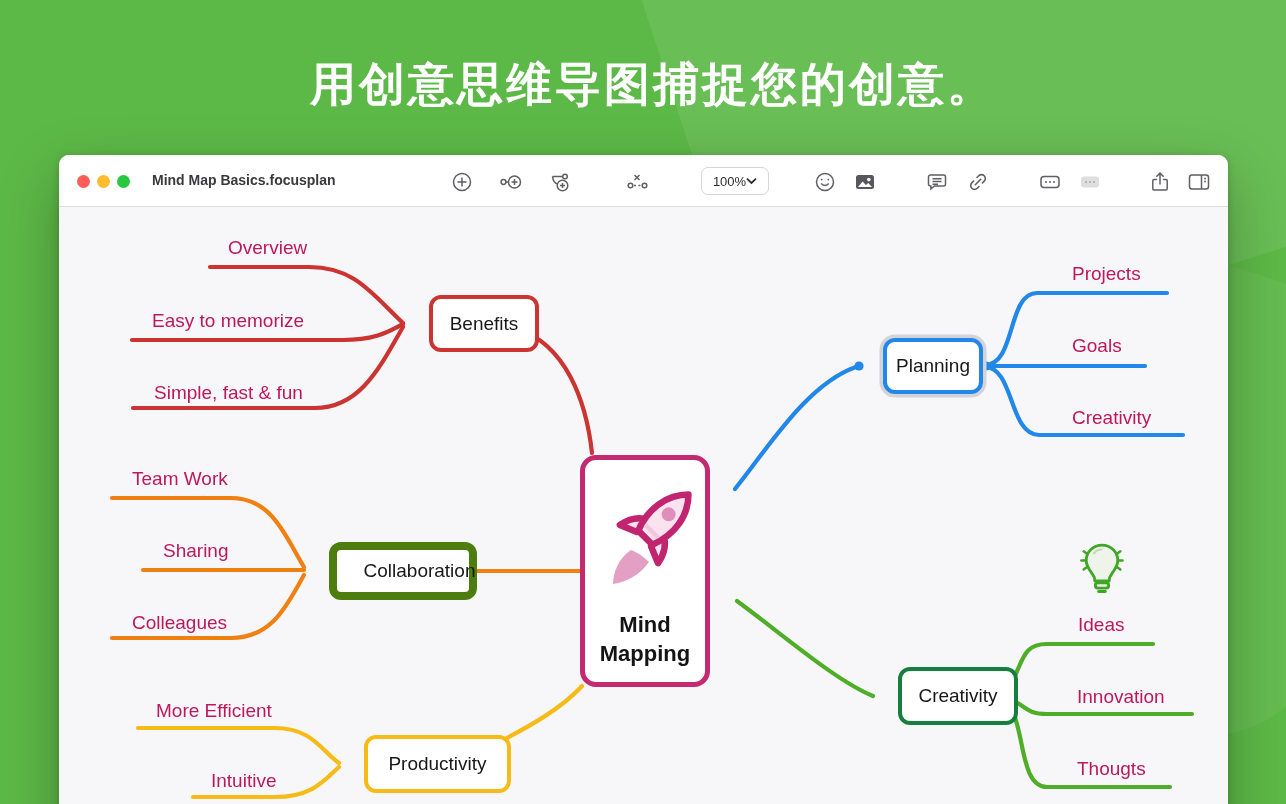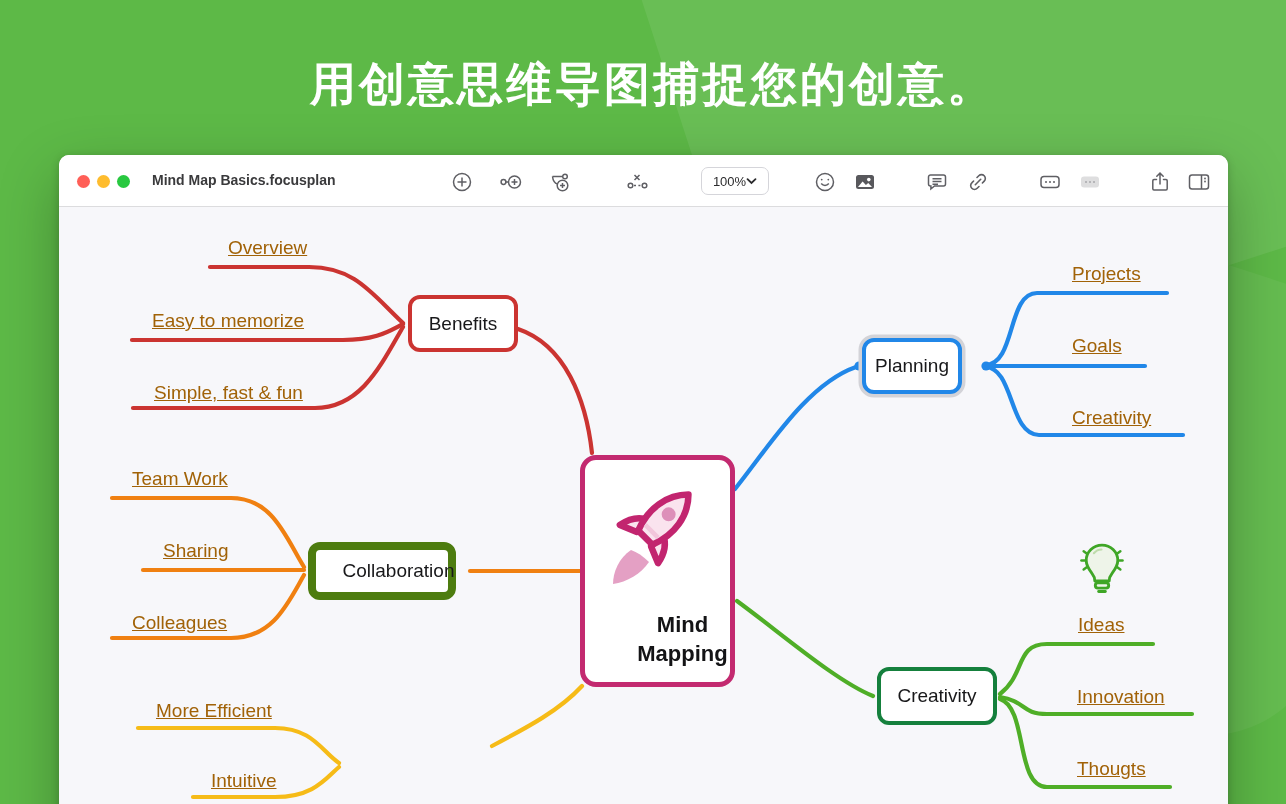--- a/index.html
+++ b/index.html
@@ -47,37 +47,37 @@
     border:1px solid #d5d5da; border-radius:7px; background:#ffffff;
     display:flex; align-items:center; justify-content:center; gap:0;
     font-size:13px; color:#2c2c2e; cursor:pointer;
   }
 
   
   .canvas { position:relative; width:1169px; height:648px; background:#f7f7fa; }
   .canvas svg.wires { position:absolute; left:0; top:0; }
 
   .mm-label {
-    position:absolute; font-size:19px; color:#a16207; white-space:nowrap;text-decoration:underline;
+    position:absolute; font-size:19px; color:#be185d; white-space:nowrap;
   }
   .mm-node {
     position:absolute; background:#ffffff; border-radius:12px;
     display:flex; align-items:center; justify-content:center;
-    font-size:19px; color:#18181a; cursor:pointer;
+    font-size:19px; color:#18181a; cursor:pointer;margin-left:21px;
   }
   .n-benefits      { left:349px; top:88px;  width:110px; height:57px; border:4px solid #cb3431; }
   .n-planning      { left:803px; top:131px; width:100px; height:56px; border:4px solid #2187e8;
                      box-shadow:0 0 0 3.5px #d3d3d8; }
   .n-collaboration { left:249px; top:335px; width:148px; height:58px; border:8px solid #4d7c0f;padding-left:33px; }
   .n-creativity    { left:818px; top:460px; width:120px; height:58px; border:4px solid #15803d; }
   .n-productivity  { left:284px; top:528px; width:147px; height:58px; border:4px solid #f6bb17; }
 
   .n-center {
-    position:absolute; left:521px; top:248px; width:155px; height:232px;
-    background:#ffffff; border:5px solid #c32a70; border-radius:16px; cursor:pointer;padding-left:25px;
+    position:absolute; left:521px; top:248px; width:130px; height:232px;
+    background:#ffffff; border:5px solid #c32a70; border-radius:16px; cursor:pointer;
   }
   .n-center .rocket { position:absolute; left:16px; top:20px; }
   .center-label {
     position:absolute; bottom:14px; width:100%; text-align:center;
     font-size:22px; font-weight:700; color:#141416; line-height:29px;
   }
   .bulb { position:absolute; left:1021px; top:333px; }
 </style>
 </head>
 <body>
@@ -236,20 +236,23 @@
       <span>Benefits</span>
     </div>
     <div class="mm-node n-planning">
       <span>Planning</span>
     </div>
     <div class="mm-node n-collaboration">
       <span>Collaboration</span>
     </div>
     <div class="mm-node n-creativity">
       <span>Creativity</span>
+    </div>
+    <div class="mm-node n-productivity">
+      <span>Productivity</span>
     </div>
 
     <div class="mm-label" style="left:169px; top:30px">Overview</div>
     <div class="mm-label" style="left:93px;  top:103px">Easy to memorize</div>
     <div class="mm-label" style="left:95px;  top:175px">Simple, fast &amp; fun</div>
 
     <div class="mm-label" style="left:1013px; top:56px">Projects</div>
     <div class="mm-label" style="left:1013px; top:128px">Goals</div>
     <div class="mm-label" style="left:1013px; top:200px">Creativity</div>
 

